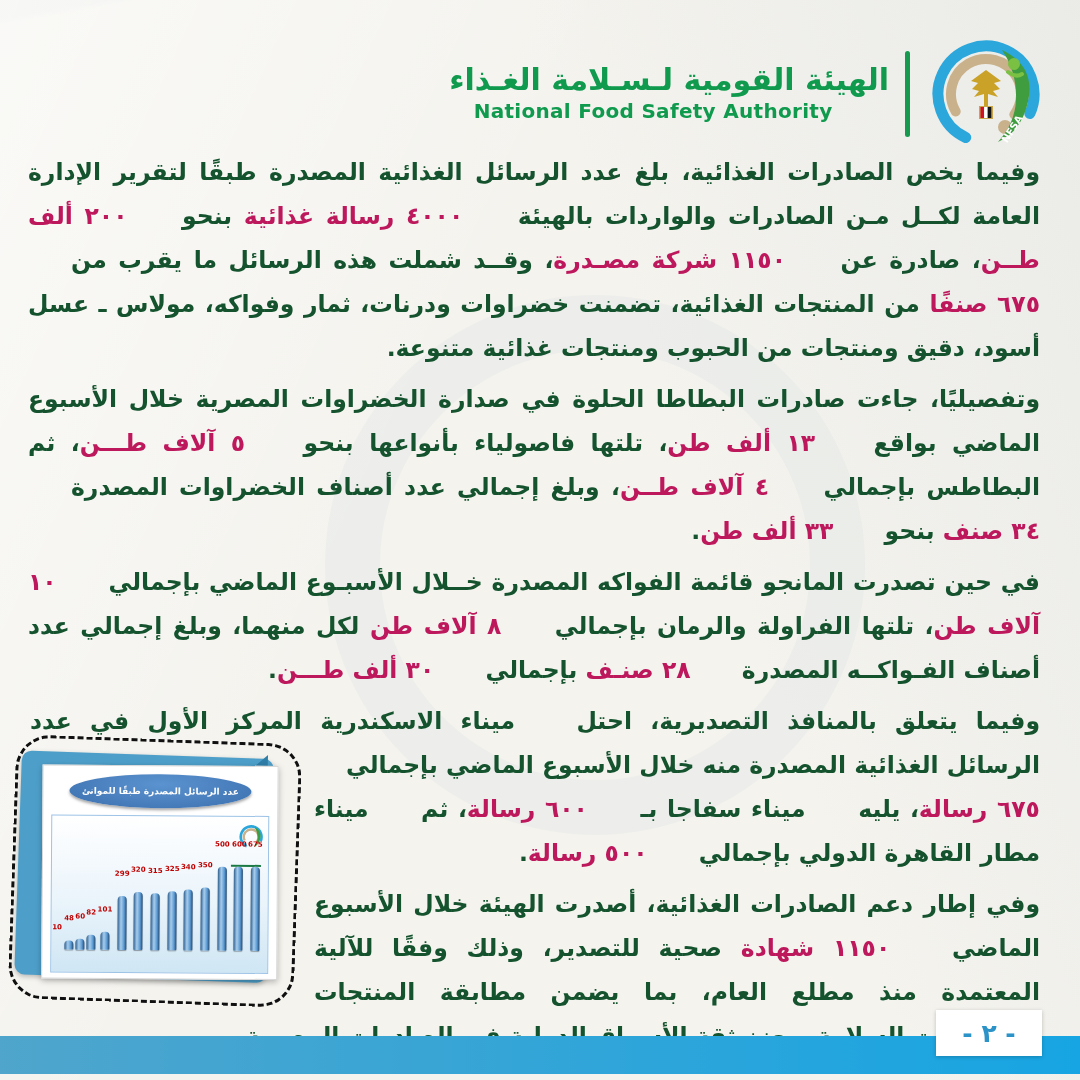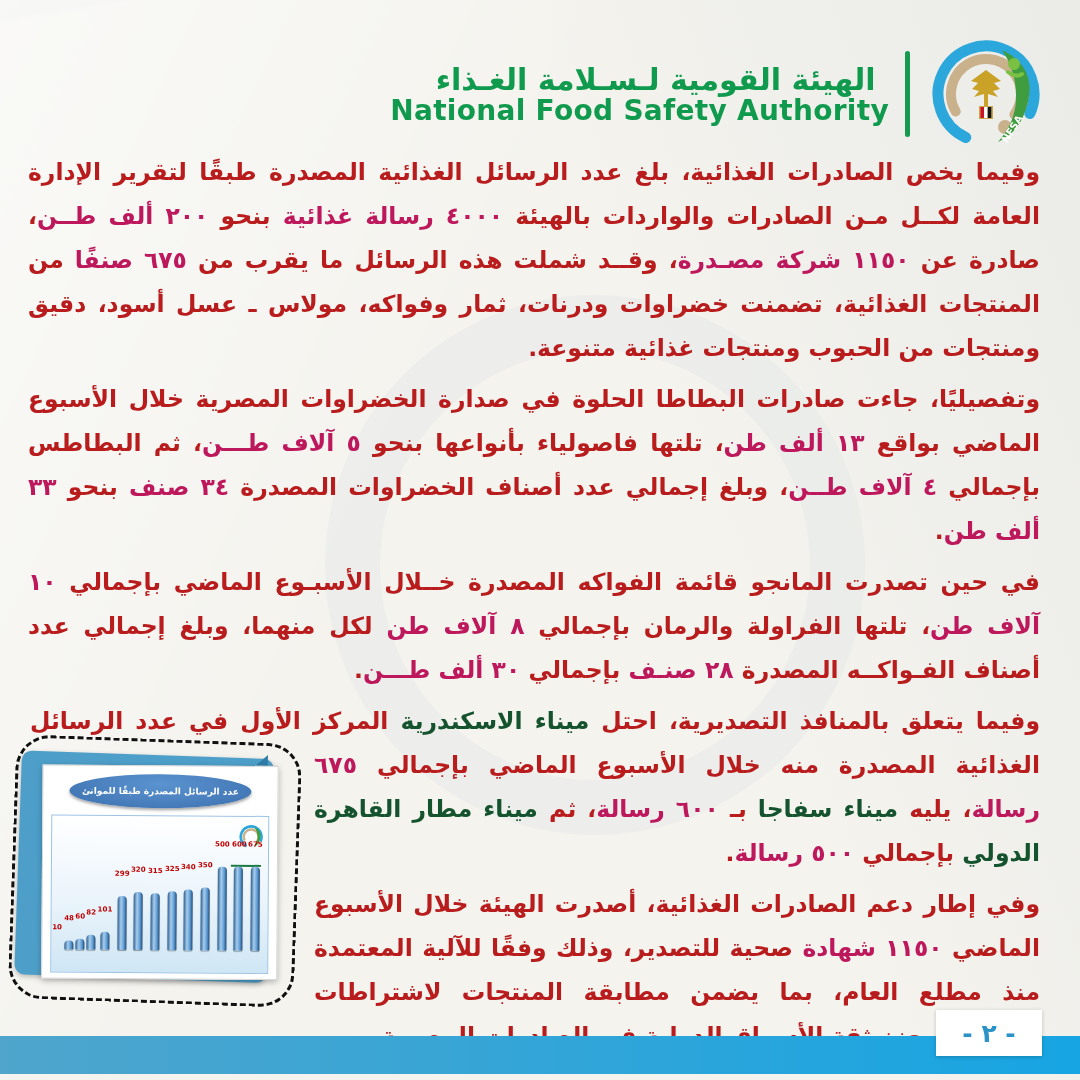--- a/index.html
+++ b/index.html
@@ -11,28 +11,28 @@
                linear-gradient(170deg,rgba(200,206,212,.12) 0 1.5%,transparent 2% 65%);}
   .wm{position:absolute;top:295px;left:325px;width:430px;height:430px;border-radius:50%;
       border:55px solid rgba(150,180,200,.07);pointer-events:none;}
 
   
   .header{position:absolute;top:34px;right:34px;display:flex;align-items:center;direction:rtl;}
   .emblem{width:120px;height:120px;flex:0 0 auto;}
   .sep{width:5px;height:86px;background:#169a50;border-radius:3px;margin:0 16px;flex:0 0 auto;}
   .org{text-align:center;color:#0f9a4e;direction:rtl;}
   .org .ar{font-size:30px;font-weight:700;line-height:34px;letter-spacing:0;margin-left:32px;}
-  .org .en{font-size:28px;font-weight:700;line-height:28px;letter-spacing:.3px;}
+  .org .en{font-size:20px;font-weight:700;line-height:28px;letter-spacing:.3px;}
 
   
   .content{position:absolute;top:150px;right:40px;left:28px;direction:rtl;
            text-align:justify;text-align-last:right;color:#25313a;font-weight:700;
            font-size:23.5px;line-height:44px;}
   .content p{margin:0 0 7px 0;}
-  .seg-n{color:#b91c1c;}
+  .seg-n{color:#14532d;margin-left:43px;}
   .seg-t{color:#be185d;}
   .seg-r{color:#14532d;}
 
   
   .float-spacer{float:left;width:2px;height:46px;}
   .chart-card{float:left;clear:left;position:relative;width:272px;height:240px;
               margin:4px 24px 10px -10px;transform:rotate(2deg);}
   .dashed{position:absolute;inset:-10px -8px -14px -6px;border:3.5px dashed #101010;border-radius:34px;}
   .blue-card{position:absolute;left:0;top:6px;width:252px;height:224px;background:#4d9fca;border-radius:10px;
              box-shadow:0 2px 5px rgba(0,0,0,.25);}

